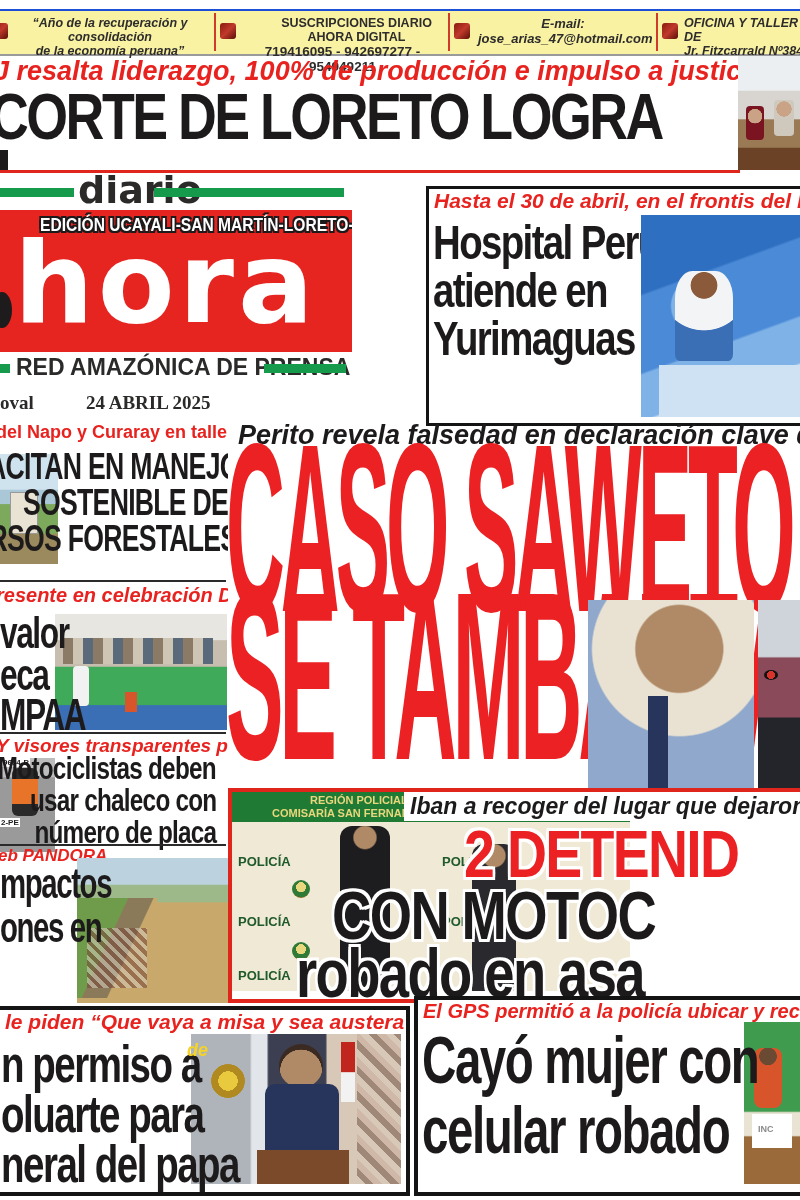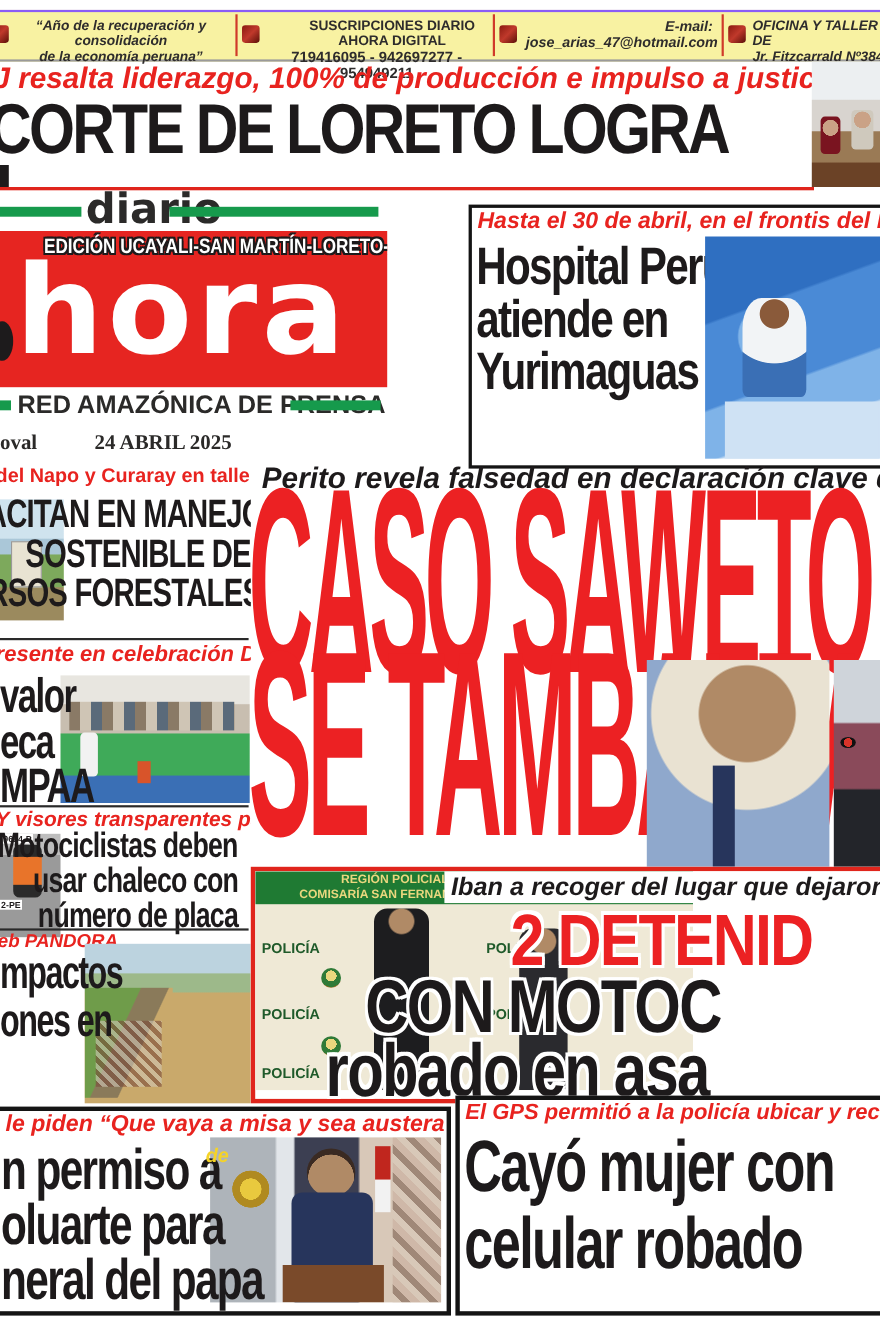--- a/index.html
+++ b/index.html
@@ -19,35 +19,35 @@
   .greenbar{position:absolute;height:9px;background:#169a4c;}
   .hairline{position:absolute;height:2px;background:#2a2a2a;}
   .topbar-seg{position:absolute;top:0;height:100%;color:#2e2c2c;text-align:center;}
   .badge{position:absolute;border-radius:50%;background:radial-gradient(circle at 50% 40%,#e9d77e 0 35%,#2f7a37 36% 70%,#8a6a20 71% 100%);}
 </style>
 </head>
 <body>
 
 <div class="page">
 
-  <div class="abs" style="left:0;top:9px;width:800px;height:43px;background:#f8f2a2;border-top:2px solid #8b5cf6;border-bottom:2px solid #9a9a9a;">
+  <div class="abs" style="left:0;top:9px;width:800px;height:43px;background:#f8f2a2;border-top:2px solid #1d4ed8;border-bottom:2px solid #9a9a9a;">
     <div class="abs" style="left:-8px;top:12px;width:16px;height:16px;background:linear-gradient(135deg,#8a1a10,#c0392b 50%,#5a0f08);border-radius:3px;"></div>
     <div class="topbar-seg" style="left:10px;width:200px;">
       <div style="font-size:12.5px;font-weight:bold;font-style:italic;margin-top:5px;">“Año de la recuperación y consolidación</div>
       <div style="font-size:12.5px;font-weight:bold;font-style:italic;">de la economía peruana”</div>
     </div>
     <div class="abs" style="left:214px;top:2px;width:2px;height:38px;background:#d03a2a;"></div>
     <div class="abs" style="left:220px;top:12px;width:16px;height:16px;background:linear-gradient(135deg,#8a1a10,#c0392b 50%,#5a0f08);border-radius:3px;"></div>
     <div class="topbar-seg" style="left:240px;width:205px;">
       <div style="font-size:12.5px;font-weight:bold;margin-top:5px;margin-left:28px;">SUSCRIPCIONES DIARIO AHORA DIGITAL</div>
       <div style="font-size:13.5px;font-weight:bold;">719416095 - 942697277 - 954949211</div>
     </div>
     <div class="abs" style="left:448px;top:2px;width:2px;height:38px;background:#d03a2a;"></div>
     <div class="abs" style="left:454px;top:12px;width:16px;height:16px;background:linear-gradient(135deg,#8a1a10,#c0392b 50%,#5a0f08);border-radius:3px;"></div>
-    <div class="topbar-seg" style="left:478px;width:170px;text-align:right;">
+    <div class="topbar-seg" style="left:478px;width:170px;text-align:center;">
       <div style="font-size:13px;font-weight:bold;font-style:italic;margin-top:5px;">E-mail:</div>
       <div style="font-size:13px;font-weight:bold;font-style:italic;">jose_arias_47@hotmail.com</div>
     </div>
     <div class="abs" style="left:656px;top:2px;width:2px;height:38px;background:#d03a2a;"></div>
     <div class="abs" style="left:662px;top:12px;width:16px;height:16px;background:linear-gradient(135deg,#8a1a10,#c0392b 50%,#5a0f08);border-radius:3px;"></div>
     <div class="topbar-seg" style="left:684px;width:120px;text-align:left;">
       <div style="font-size:12.5px;font-weight:bold;font-style:italic;margin-top:5px;">OFICINA Y TALLER DE</div>
       <div style="font-size:12.5px;font-weight:bold;font-style:italic;">Jr. Fitzcarrald Nº384</div>
     </div>
   </div>
@@ -239,20 +239,26 @@
     <div class="abs" style="left:2px;top:124px;">
       <span class="cond hl" style="font-size:52px;letter-spacing:-2px;transform:scaleX(0.74);">neral del papa</span>
     </div>
     <div class="abs" style="left:2px;top:74px;">
       <span class="cond hl" style="font-size:52px;letter-spacing:-2px;transform:scaleX(0.74);">oluarte para</span>
     </div>
   </div>
 
   <div class="abs" style="left:414px;top:996px;width:386px;height:192px;border:4px solid #141414;background:#fff;overflow:hidden;">
     <div class="abs kick nowrap" style="left:5px;top:0;font-size:20px;">El GPS permitió a la policía ubicar y recuperar el equipo, sustra</div>
+    <div class="photo" style="left:326px;top:22px;width:56px;height:162px;background:linear-gradient(180deg,#3f9c4f 0 55%,#e8e3d2 56% 70%,#9a6a3a 71% 100%);">
+      <div class="abs" style="left:10px;top:26px;width:28px;height:60px;background:radial-gradient(circle at 50% 14%,#6a4a32 0 16%,#d8542a 17% 100%);border-radius:8px;"></div>
+      <div class="abs" style="left:8px;top:92px;width:40px;height:34px;background:#fff;">
+        <span class="abs nowrap" style="left:6px;top:10px;font-size:9px;color:#8a8a8a;font-weight:bold;">INC</span>
+      </div>
+    </div>
     <div class="abs" style="left:4px;top:22px;">
       <span class="cond hl" style="font-size:66px;letter-spacing:-2px;transform:scaleX(0.72);">Cayó mujer con</span>
     </div>
     <div class="abs" style="left:4px;top:92px;">
       <span class="cond hl" style="font-size:66px;letter-spacing:-2px;transform:scaleX(0.72);">celular robado</span>
     </div>
   </div>
 
 </div>
 

